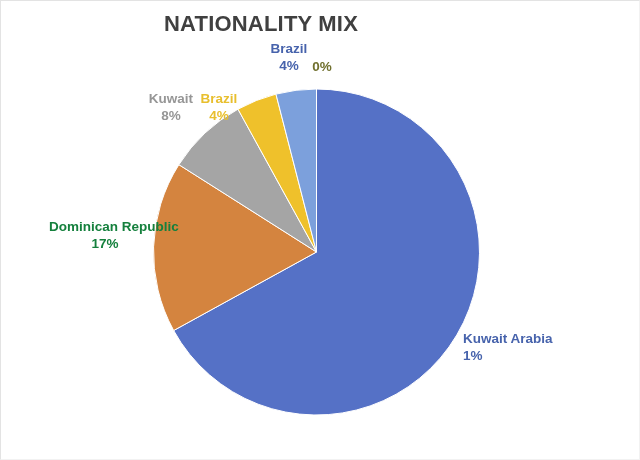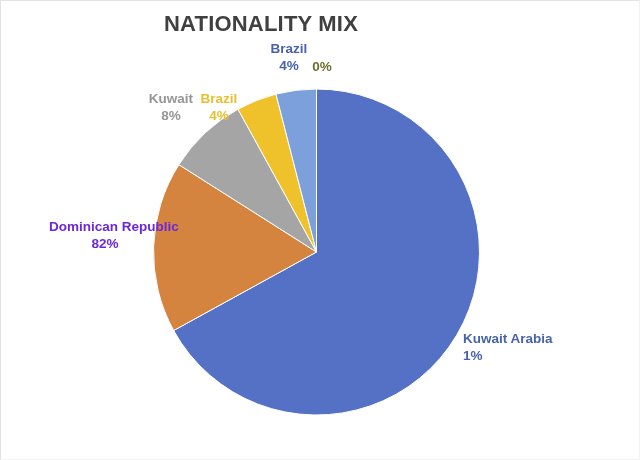--- a/index.html
+++ b/index.html
@@ -75,23 +75,23 @@
         <path d="M 315.5 251 L 236.97 108.16 A 163 163 0 0 1 274.96 93.12 Z" fill="#efc12b" stroke="#ffffff" stroke-width="1"></path>
         <path d="M 315.5 251 L 274.96 93.12 A 163 163 0 0 1 315.50 88.00 Z" fill="#7ca0dc" stroke="#ffffff" stroke-width="1"></path>
       </g>
   </svg>
 
   <div class="data-label" id="label-saudi-arabia" style="color: rgb(71, 99, 172);">
     <span class="lbl-name">Kuwait Arabia</span>
     <span class="lbl-pct">1%</span>
   </div>
 
-  <div class="data-label" id="label-dominican-republic" style="color: #6d28d9;">
+  <div class="data-label" id="label-dominican-republic" style="color: #15803d;">
     <span class="lbl-name">Dominican Republic</span>
-    <span class="lbl-pct">82%</span>
+    <span class="lbl-pct">17%</span>
   </div>
 
   <div class="data-label" id="label-kuwait" style="color: rgb(150, 150, 150);">
     <span class="lbl-name">Kuwait</span>
     <span class="lbl-pct">8%</span>
   </div>
 
   <div class="data-label" id="label-brazil" style="color: rgb(232, 191, 46);">
     <span class="lbl-name">Brazil</span>
     <span class="lbl-pct">4%</span>

